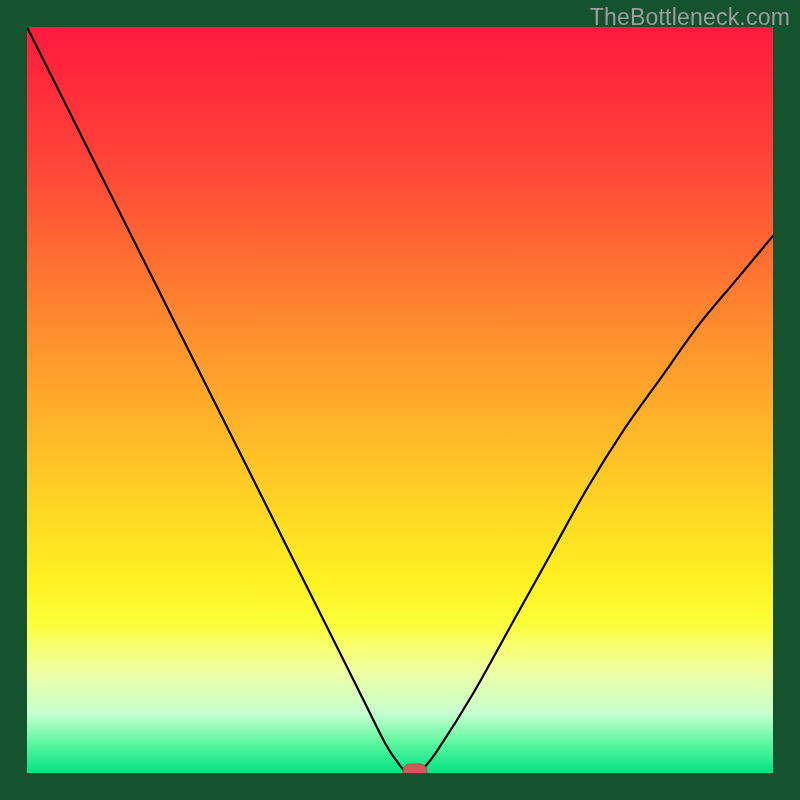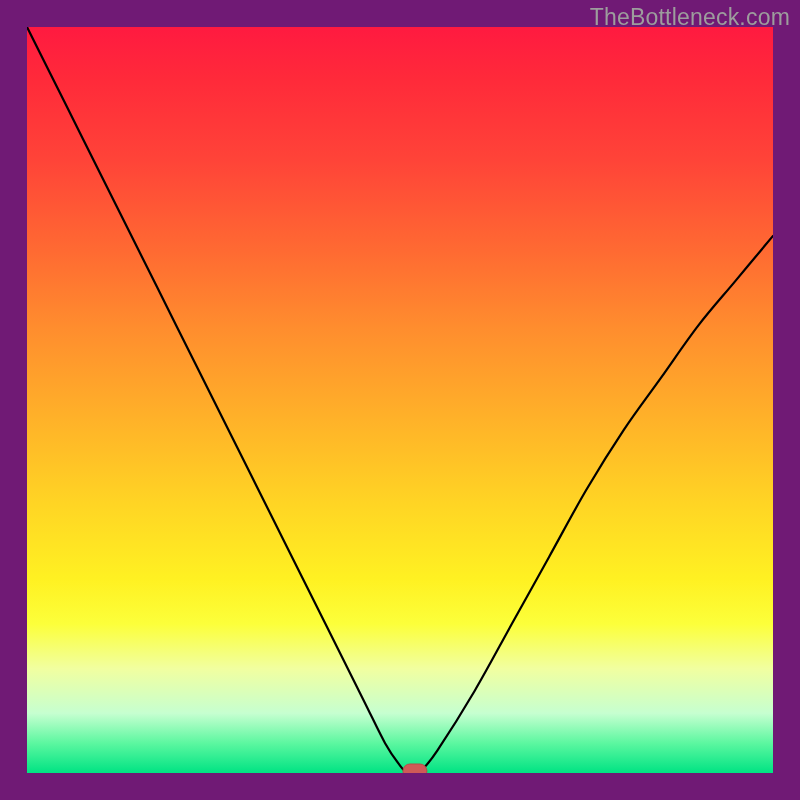--- a/index.html
+++ b/index.html
@@ -8,21 +8,21 @@
     width: 800px;
     height: 800px;
     background: #000;
     overflow: hidden;
     font-family: Arial, Helvetica, sans-serif;
   }
   .frame {
     position: relative;
     width: 800px;
     height: 800px;
-    background: #701a75;
+    background: #14532d;
   }
   .plot-area {
     position: absolute;
     left: 27px;
     top: 27px;
     width: 746px;
     height: 746px;
     background: linear-gradient(to bottom,
       #ff1a40 0%,
       #ff2a3a 7%,

